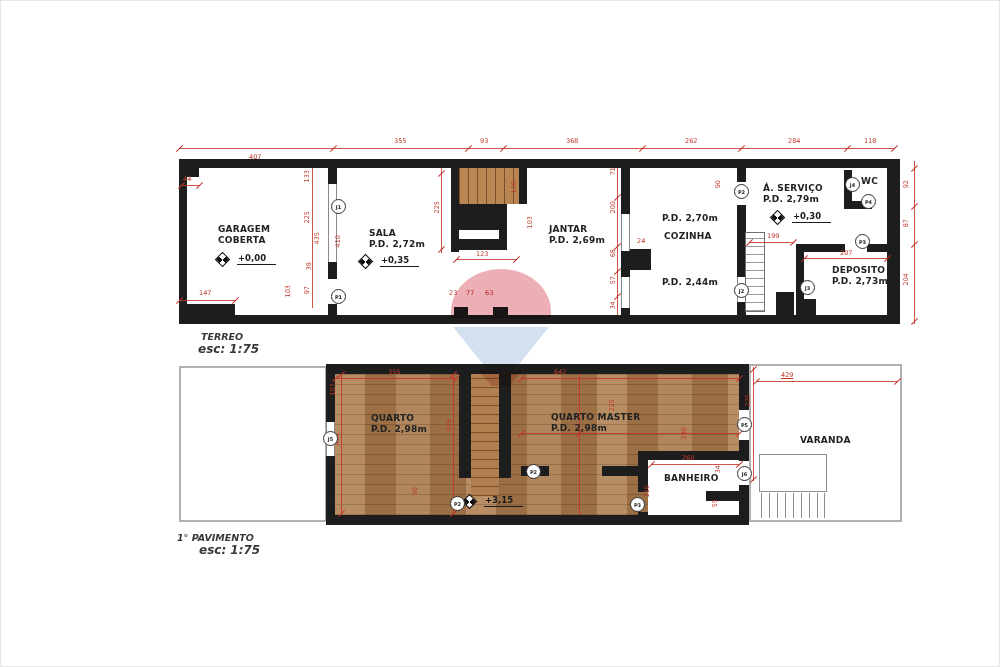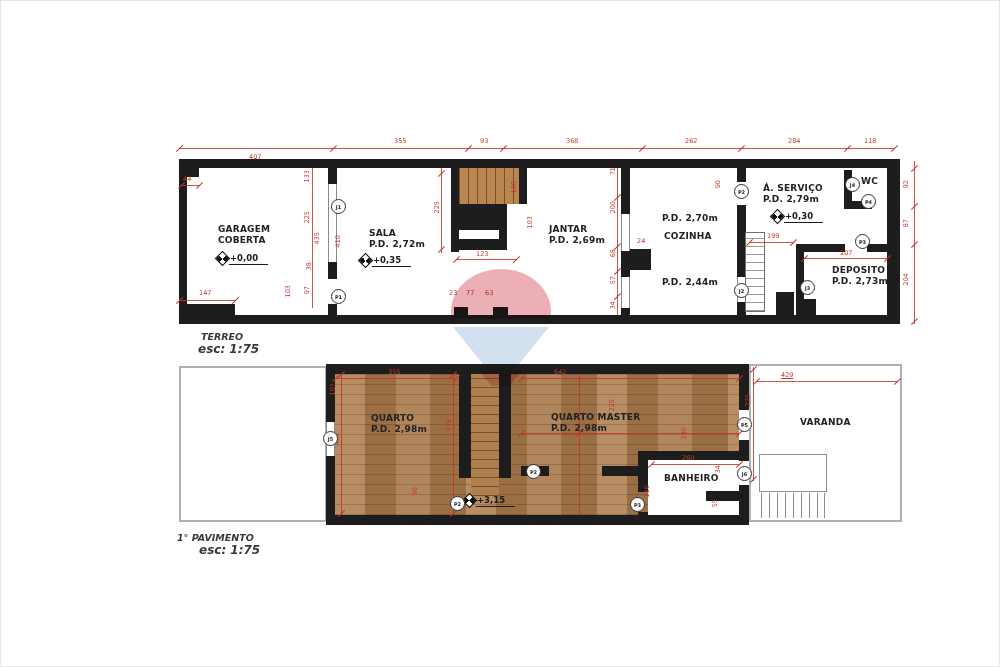--- a/index.html
+++ b/index.html
@@ -23,21 +23,21 @@
         background-image:repeating-linear-gradient(90deg,rgba(70,35,8,.55) 0 1px,transparent 1px 9px);}
   .wood-s2{position:absolute;background:#b08050;
         background-image:repeating-linear-gradient(0deg,rgba(70,35,8,.5) 0 1px,transparent 1px 9px);}
   .redline{position:absolute;background:rgba(198,52,40,.85);z-index:3;}
   .tk{position:absolute;width:9px;height:1px;background:#c23327;transform:rotate(-45deg);z-index:3;}
   .dim{position:absolute;font-size:6.5px;line-height:7px;color:#c0392b;white-space:nowrap;z-index:3;}
   .dim.r{writing-mode:vertical-rl;transform:rotate(180deg);}
   .tag{position:absolute;width:13px;height:13px;border:1px solid #2e2e2e;border-radius:50%;background:#fff;
        font-size:5px;font-weight:700;color:#222;display:flex;align-items:center;justify-content:center;z-index:4;}
   .room{position:absolute;font-size:9px;font-weight:700;color:#222;line-height:11px;letter-spacing:.2px;white-space:nowrap;z-index:3;}
-  .lvl{position:absolute;display:flex;gap:1px;z-index:3;}
+  .lvl{position:absolute;display:flex;align-items:center;gap:9px;z-index:3;}
   .lvl .dmd{width:9px;height:9px;transform:rotate(45deg);border:1px solid #101010;
             background:conic-gradient(#101010 0 25%,#fff 25% 50%,#101010 50% 75%,#fff 75%);}
   .lvl .txt{font-size:8.5px;font-weight:700;color:#1c1c1c;border-bottom:1.2px solid #1c1c1c;padding:0 10px 1px 1px;}
   .ft{position:absolute;z-index:3;}
   .ft-name{font-style:italic;font-weight:700;font-size:9.5px;color:#383838;}
   .ft-scale{font-style:italic;font-weight:700;font-size:12px;color:#383838;margin-left:22px;}
   .watermark{position:absolute;left:395px;top:262px;width:210px;height:128px;z-index:6;opacity:.5;
              mix-blend-mode:multiply;pointer-events:none;}
   .wm-dome{position:absolute;left:55px;top:6px;width:100px;height:50px;background:#d95f6c;
            border-radius:50% 50% 6% 6% / 85% 85% 8% 8%;}
@@ -318,21 +318,21 @@
         <div class="rl" style="position: static;">P.D. 2,98m</div>
       </div>
       <div class="room" style="left: 550px; top: 411px;">
         <div class="rl" style="position: static;">QUARTO MASTER</div>
         <div class="rl" style="position: static;">P.D. 2,98m</div>
       </div>
       <div class="room" style="left: 663px; top: 472px;">
         <div class="rl" style="position: static;">BANHEIRO</div>
       </div>
       <div class="room" style="left: 799px; top: 416px;">
-        <div class="rl" style="position: static;">VARANDA</div>
+        <div class="rl" style="position: static; margin-top: 18px;">VARANDA</div>
       </div>
       <div class="lvl" style="left: 463px; top: 494px;">
         <div class="dmd" style="position: static;"></div>
         <div class="txt" style="position: static;">+3,15</div>
       </div>
     </div>
 
   <div class="watermark">
     <div class="wm-dome"></div>
     <div class="wm-bottom"></div>

